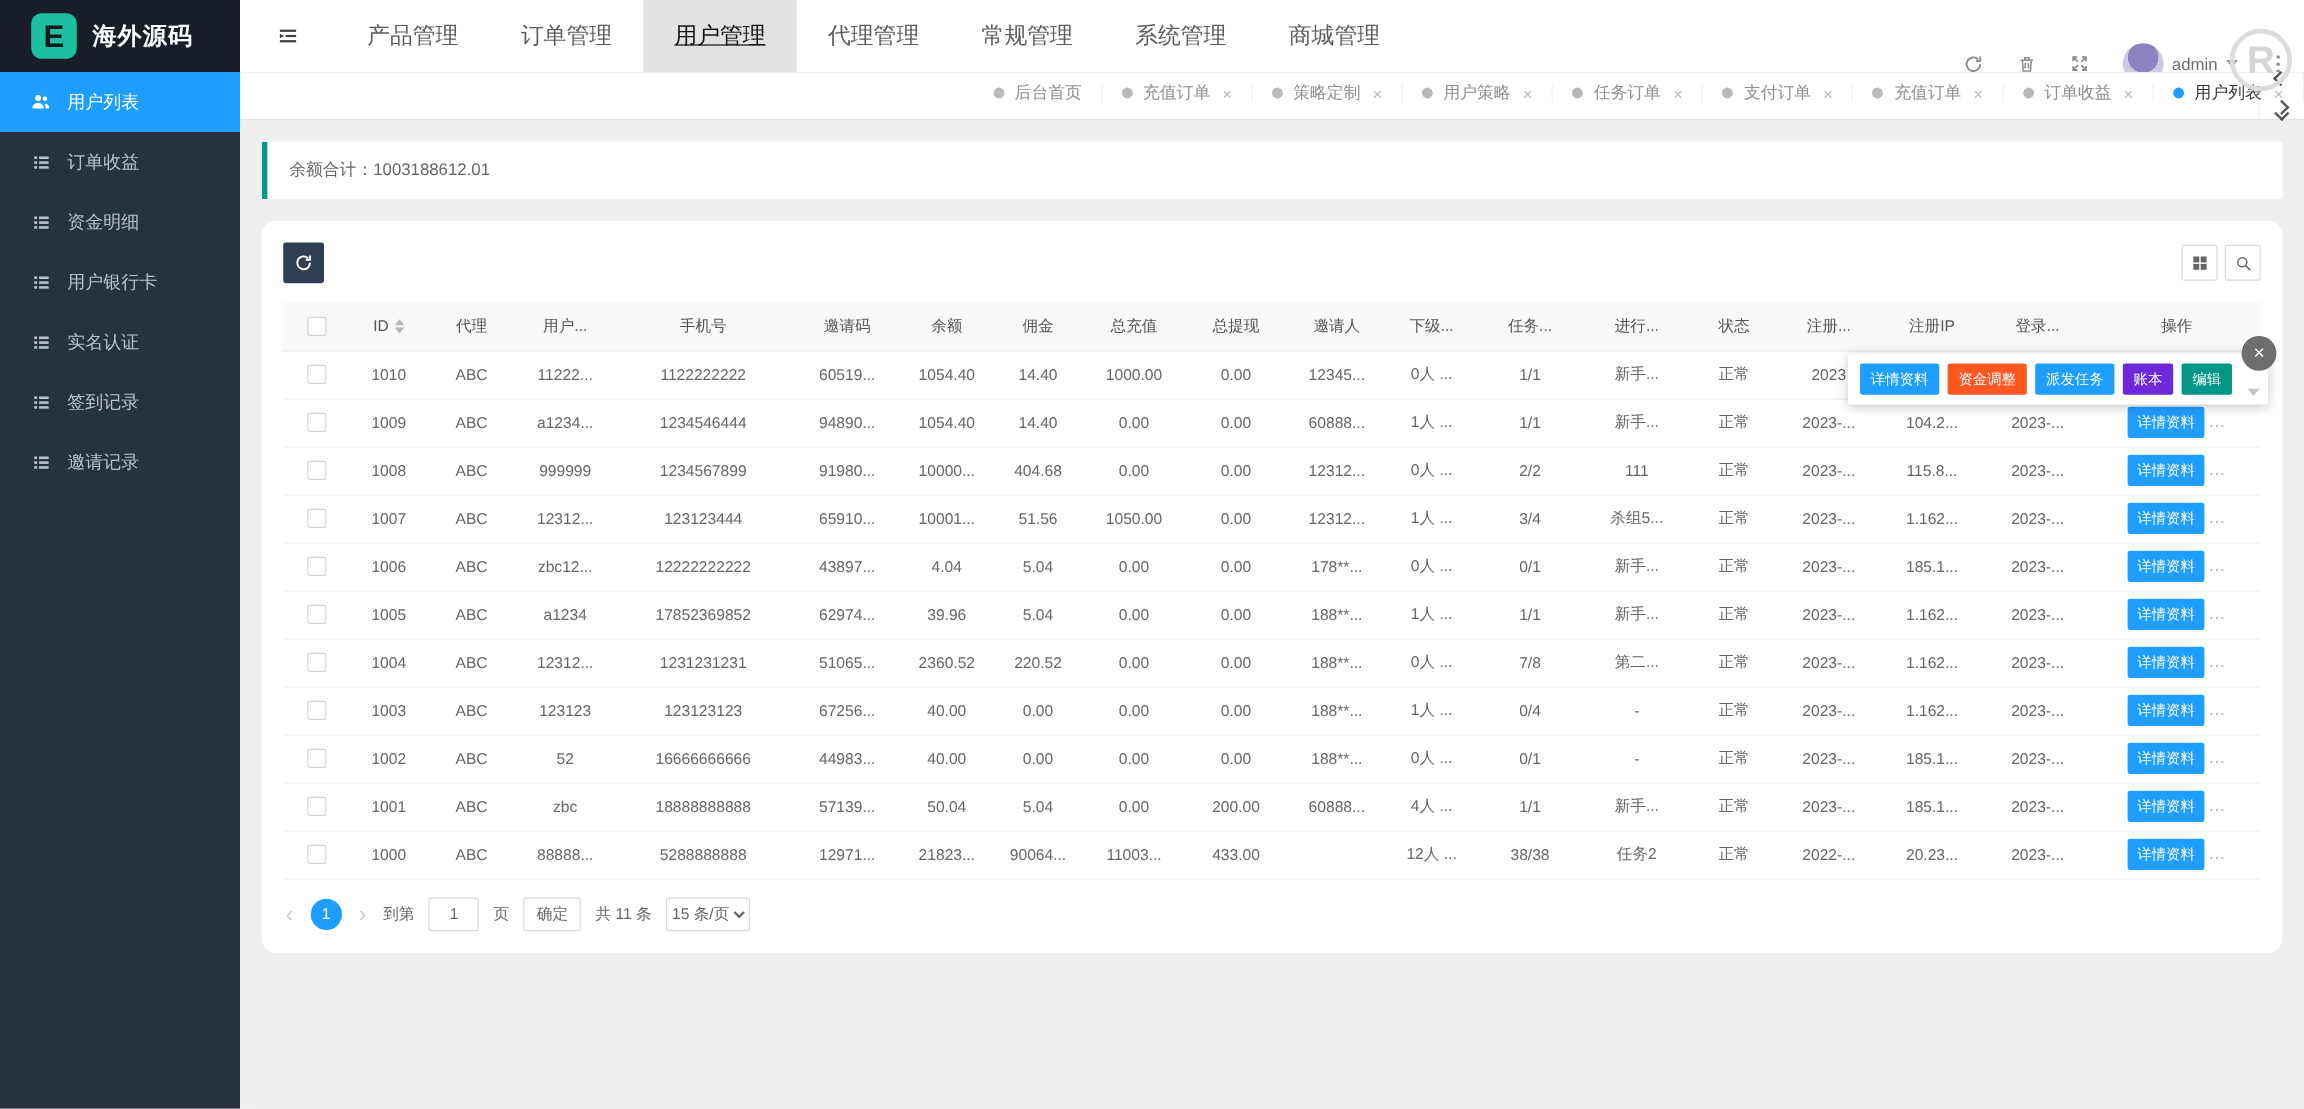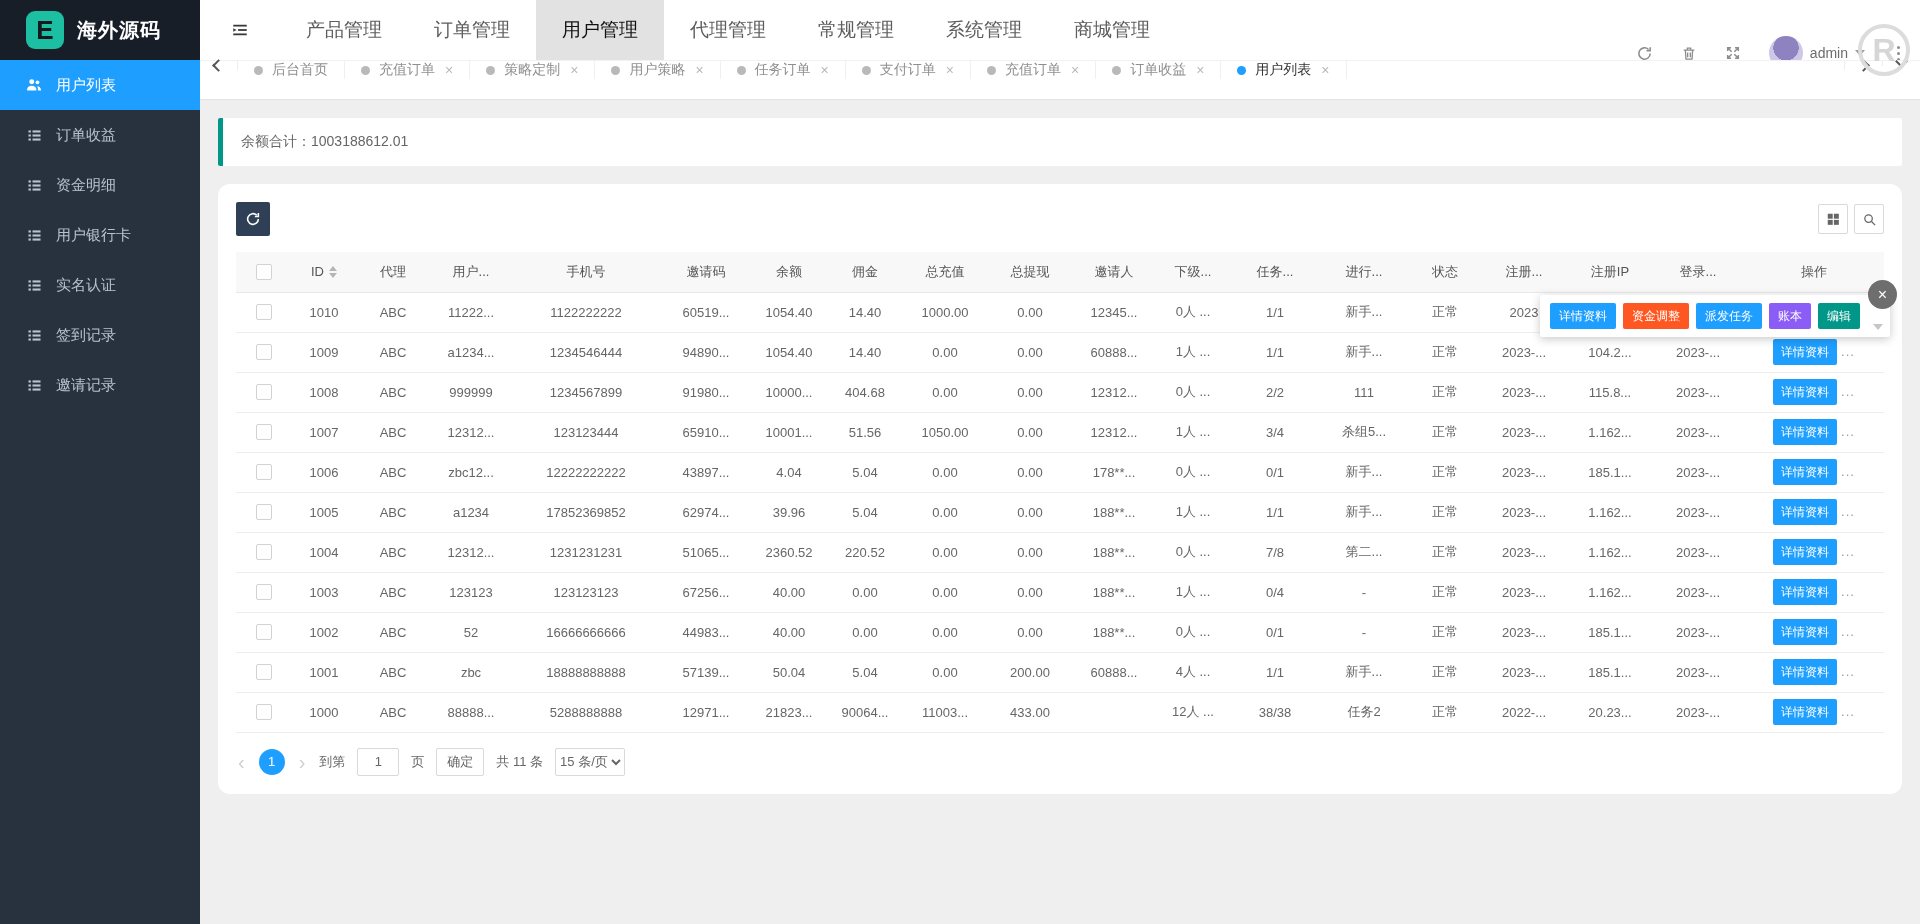--- a/index.html
+++ b/index.html
@@ -16,33 +16,33 @@
   .side-item { height:50px; display:flex; align-items:center; gap:13px; padding-left:25px;
     color:#B9C2CC; font-size:15px; cursor:pointer; }
   .side-item .ic { display:flex; width:18px; justify-content:center; }
   .side-item.active { background:#1E9FFF; color:#fff; }
 
   
   .main { flex:1; display:flex; flex-direction:column; min-width:0; }
   .topbar { height:60px; background:#fff; display:flex; align-items:stretch; }
   .burger { width:80px; display:flex; align-items:center; justify-content:center; color:#3a3a3a; cursor:pointer; }
   .nav-item { padding:0 26px; display:flex; align-items:center; color:#5d5d5d; font-size:19px; cursor:pointer; }
-  .nav-item.active { background:#E2E2E2; color:#111; }
+  .nav-item.active { background:#E2E2E2; color:#111;text-decoration:underline; }
   .topbar-right { margin-left:auto; display:flex; align-items:center; gap:28px; padding-right:16px; color:#8d8d8d;margin-top:46px; }
   .tb-icon { cursor:pointer; display:flex; }
   .avatar { width:34px; height:34px; border-radius:50%;
     background:radial-gradient(circle at 50% 35%, #8f82c0 0 45%, #cfc7e6 46% 70%, #efeef6 71%); cursor:pointer; }
   .user-wrap { display:flex; align-items:center; gap:7px; cursor:pointer; }
   .user-name { color:#6d6d6d; font-size:14px; }
   .caret { width:0; height:0; border-left:5px solid transparent; border-right:5px solid transparent; border-top:6px solid #9a9a9a; }
   .kebab { display:flex; flex-direction:column; gap:3px; cursor:pointer; padding:4px; }
   .kebab i { width:3px; height:3px; border-radius:50%; background:#8d8d8d; }
 
   
-  .tabbar { height:40px; background:#fff; border-top:1px solid #F2F2F2; border-bottom:1px solid #E4E4E4; display:flex; align-items:flex-start; }
+  .tabbar { height:40px; background:#fff; border-top:1px solid #F2F2F2; border-bottom:1px solid #E4E4E4; display:flex; align-items:flex-end;flex-direction:column; }
   .tab-arrow { width:38px; display:flex; align-items:center; justify-content:center; cursor:pointer; }
   .tab-arrow.l { border-right:1px solid #EEE; }
   .tab-arrow.r { border-left:1px solid #EEE; }
   .chev { width:9px; height:9px; border-left:2px solid #555; border-bottom:2px solid #555; display:inline-block; }
   .chev.left  { transform:rotate(45deg); }
   .chev.right { transform:rotate(-135deg); }
   .chev.down  { transform:rotate(-45deg); margin-top:-4px; }
   .tab { display:flex; align-items:center; gap:9px; padding:0 16px; border-right:1px solid #F0F0F0;
     font-size:14px; color:#8F8F8F; cursor:pointer; white-space:nowrap; }
   .tab .dot { width:9px; height:9px; border-radius:50%; background:#B9B9B9; }
@@ -661,21 +661,21 @@
                 <td><button class="btn-detail">详情资料</button><span class="more-dots">...</span></td>
               </tr>
             </tbody>
         </table>
 
         <div class="popup">
           <span class="popup-close">×</span>
           <button style="background: rgb(30, 159, 255);">详情资料</button>
             <button style="background: rgb(255, 87, 34);">资金调整</button>
             <button style="background: rgb(30, 159, 255);">派发任务</button>
-            <button style="background: #8b5cf6;">账本</button>
+            <button style="background: #6d28d9;">账本</button>
             <button style="background: rgb(0, 150, 136);">编辑</button>
             <span class="popup-caret"></span>
         </div>
 
         <div class="pager">
           <span class="pg-arrow">‹</span>
           <span class="pg-current">1</span>
           <span class="pg-arrow">›</span>
           <span>到第</span>
           <input class="pg-input" value="1" style="">

